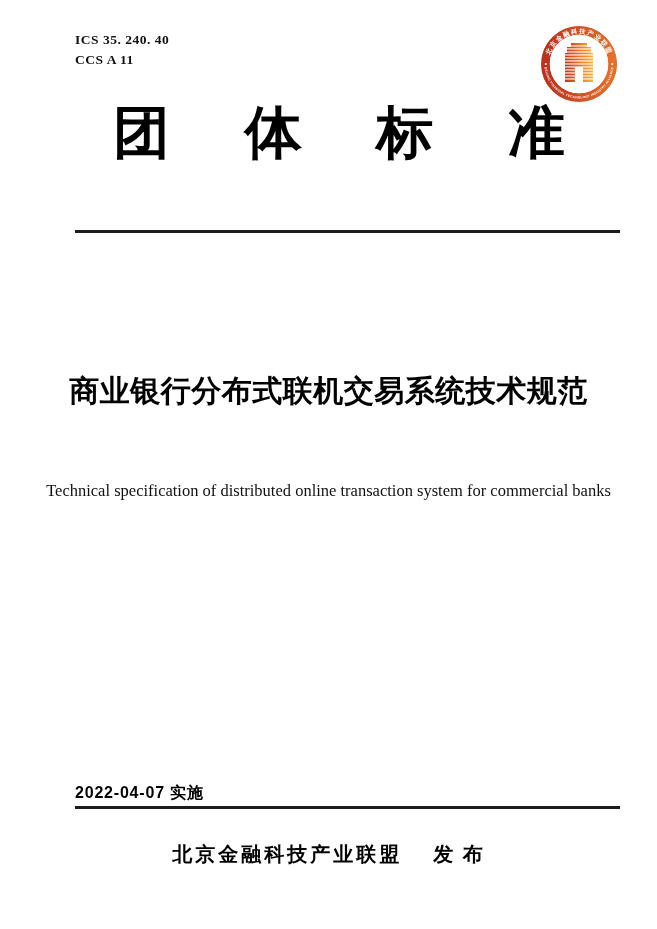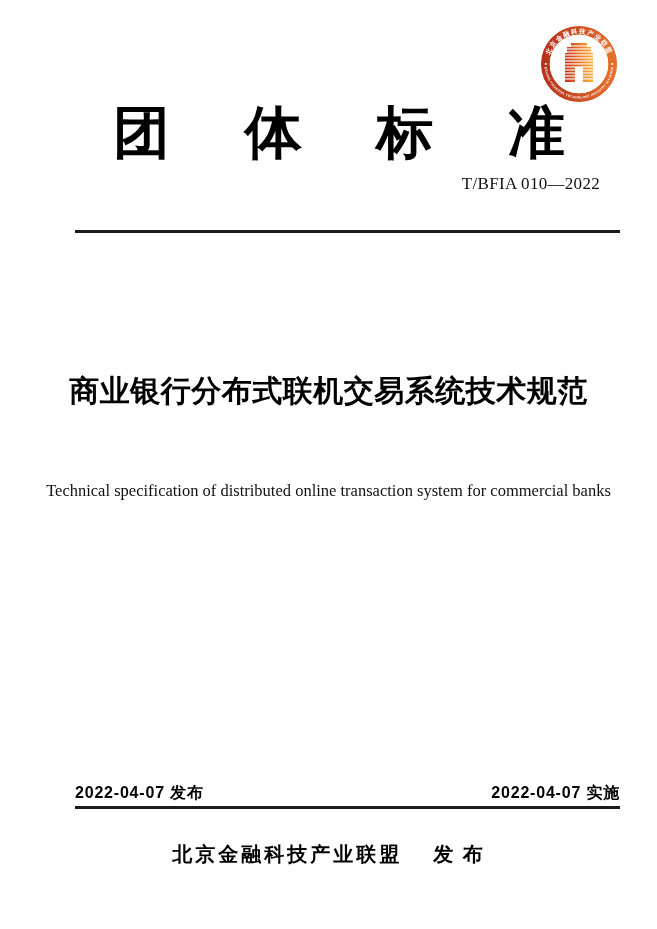--- a/index.html
+++ b/index.html
@@ -51,20 +51,24 @@
     font-size:20px; font-weight:700; color:#000;
   }
   .footer-issuer { letter-spacing:3px; }
   .footer-release { letter-spacing:2px; }
 </style>
 </head>
 <body>
 
 <div class="page">
 
+  <div class="ics-block">
+    <div>ICS 35. 240. 40</div>
+    <div>CCS A 11</div>
+  </div>
 
   <svg class="logo" viewBox="0 0 76 76">
     <defs>
       <linearGradient id="ringGrad" x1="0" y1="0" x2="1" y2="0">
         <stop offset="0" stop-color="#b7331f"></stop>
         <stop offset="1" stop-color="#e4702c"></stop>
       </linearGradient>
       <linearGradient id="barGrad" x1="0" y1="0" x2="1" y2="0">
         <stop offset="0" stop-color="#c0311f"></stop>
         <stop offset="0.55" stop-color="#ee7a2a"></stop>
@@ -102,29 +106,27 @@
     </text>
   </svg>
 
   <div class="doc-type">
     <span>团</span>
     <span>体</span>
     <span>标</span>
     <span>准</span>
   </div>
 
-  <div class="std-no">T/BFIA 010—2022</div>
 
   <div class="rule rule-top"></div>
 
   <div class="title-zh">商业银行分布式联机交易系统技术规范</div>
   <div class="title-en">Technical specification of distributed online transaction system for commercial banks</div>
 
   <div class="dates-row">
-    <span>2022-04-07 发布</span>
     <span>2022-04-07 实施</span>
   </div>
 
   <div class="rule rule-bottom"></div>
 
   <div class="footer-row">
     <span class="footer-issuer">北京金融科技产业联盟</span>
     <span class="footer-release">发 布</span>
   </div>
 

